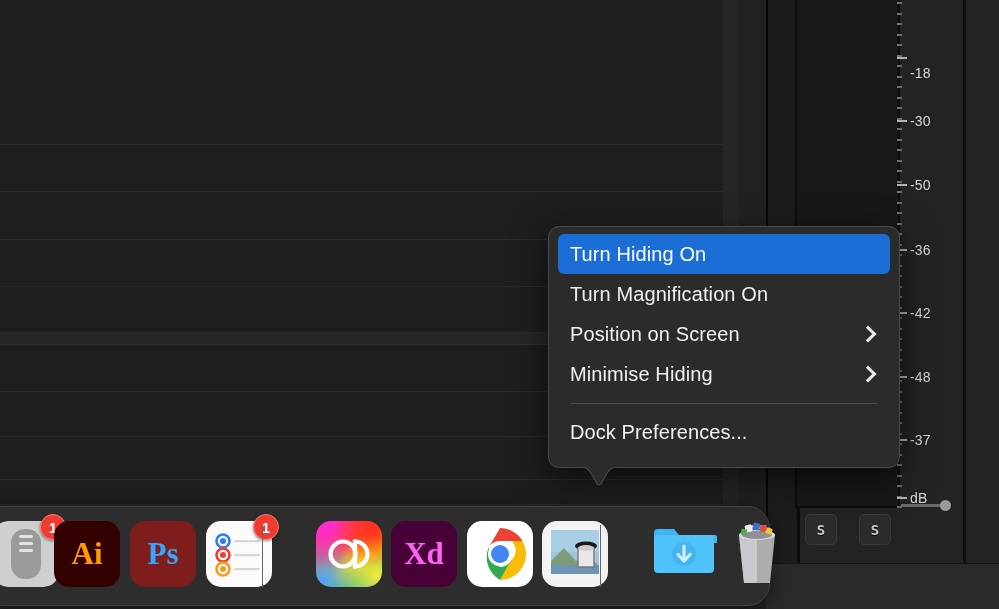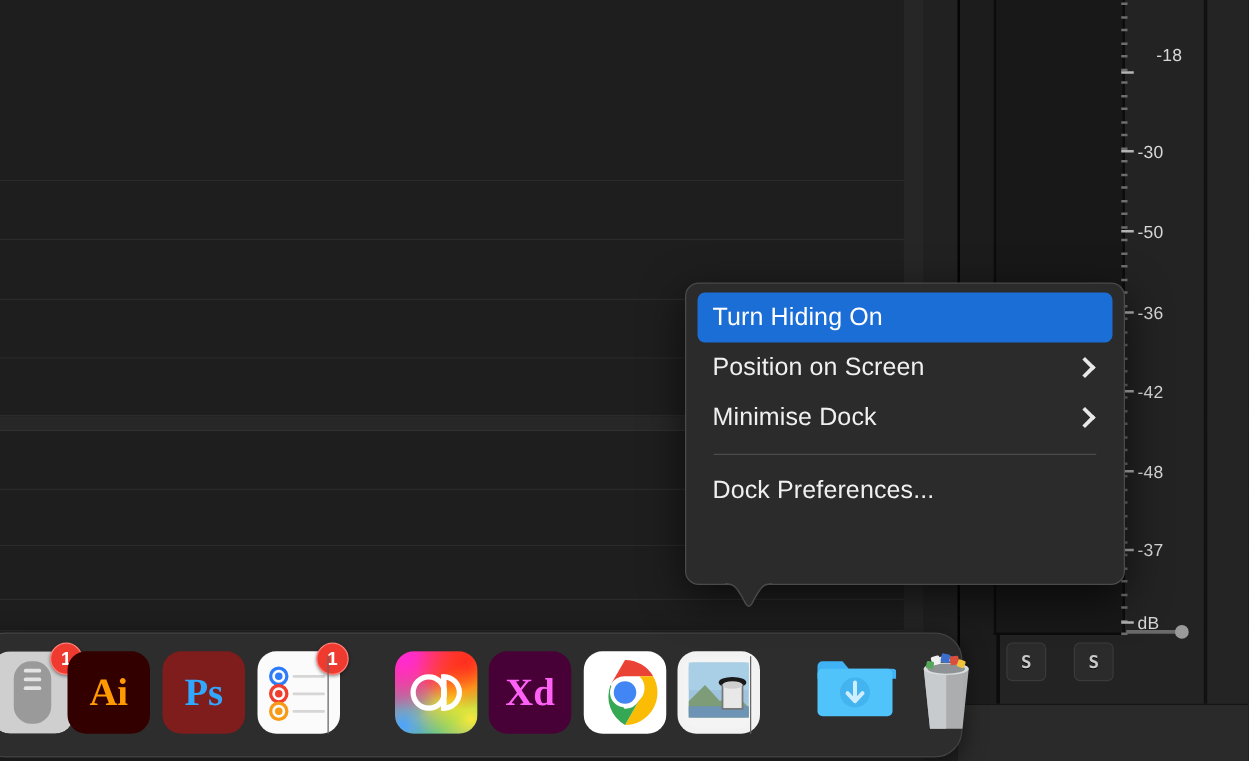--- a/index.html
+++ b/index.html
@@ -230,21 +230,21 @@
       <div class="db-tick minor" style="top: 422px;"></div>
       <div class="db-tick minor" style="top: 432.5px;"></div>
       <div class="db-tick minor" style="top: 443px;"></div>
       <div class="db-tick minor" style="top: 453.5px;"></div>
       <div class="db-tick minor" style="top: 464px;"></div>
       <div class="db-tick minor" style="top: 474.5px;"></div>
       <div class="db-tick minor" style="top: 485px;"></div>
       <div class="db-tick minor" style="top: 495.5px;"></div>
       <div class="db-tick minor" style="top: 506px;"></div>
       <div class="db-tick major" style="top: 57px;"></div>
-      <div class="db-label" style="top: 44px; margin-left: 15px;">-18</div>
+      <div class="db-label" style="top: 73px;">-18</div>
       <div class="db-tick major" style="top: 120px;"></div>
       <div class="db-label" style="top: 121px;">-30</div>
       <div class="db-tick major" style="top: 184px;"></div>
       <div class="db-label" style="top: 185px;">-50</div>
       <div class="db-tick major" style="top: 249px;"></div>
       <div class="db-label" style="top: 250px;">-36</div>
       <div class="db-tick major" style="top: 312px;"></div>
       <div class="db-label" style="top: 313px;">-42</div>
       <div class="db-tick major" style="top: 376px;"></div>
       <div class="db-label" style="top: 377px;">-48</div>
@@ -366,25 +366,28 @@
     <path d="M0 0 H38 L38 1 C31 1 29 3 23 14 C21.5 17.5 19.8 19 19 19 C18.2 19 16.5 17.5 15 14 C9 3 7 1 0 1 Z" fill="#2b2b2b" stroke="none"></path>
     <path d="M0 1 C7 1 9 3 15 14 C16.5 17.5 18.2 19 19 19 C19.8 19 21.5 17.5 23 14 C29 3 31 1 38 1" fill="none" stroke="#4a4a4a" stroke-width="1.2"></path>
   </svg>
 
   <div class="ctx-menu">
     <div id="ctx-body">
         <div class="ctx-item selected">
           <span class="lbl">Turn Hiding On</span>
         </div>
         <div class="ctx-item">
+          <span class="lbl">Turn Magnification On</span>
+        </div>
+        <div class="ctx-item">
           <span class="lbl">Position on Screen</span>
           <span class="ctx-chevron"></span>
         </div>
         <div class="ctx-item">
-          <span class="lbl">Minimise Dock</span>
+          <span class="lbl">Minimise Hiding</span>
           <span class="ctx-chevron"></span>
         </div>
         <div class="ctx-sep"></div>
         <div class="ctx-item">
           <span class="lbl">Dock Preferences...</span>
         </div>
       </div>
   </div>
 
 </div>

